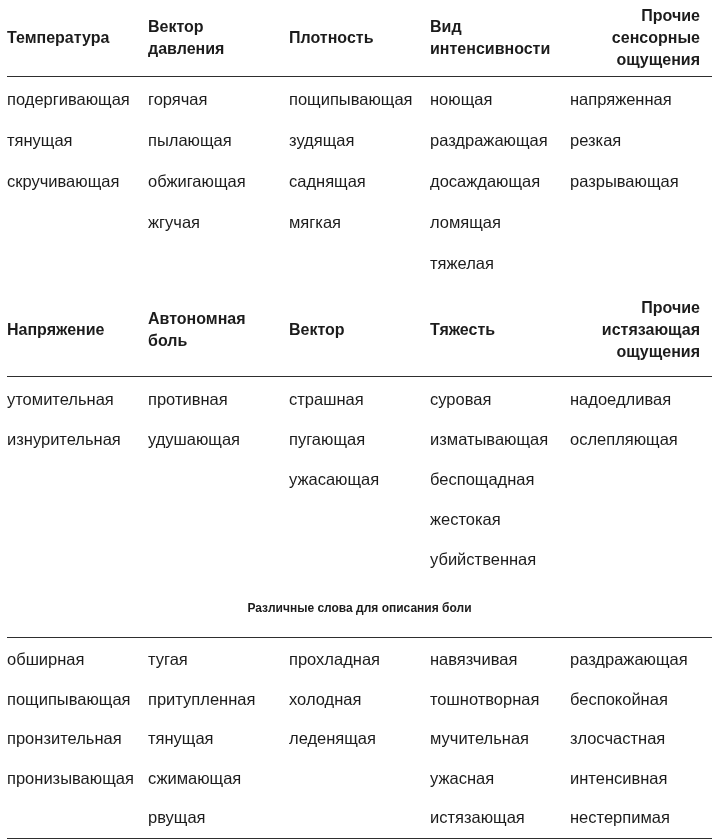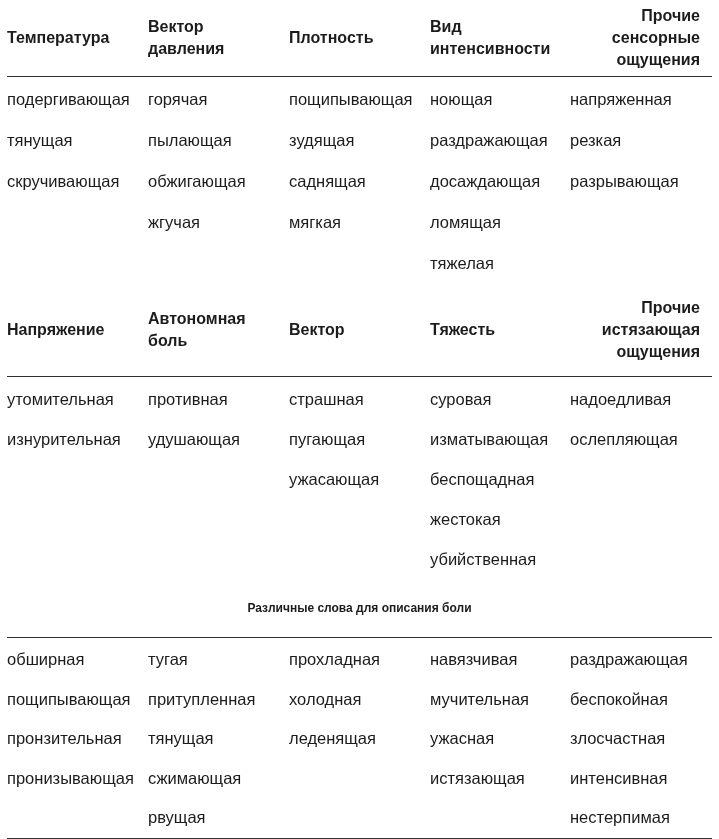--- a/index.html
+++ b/index.html
@@ -158,20 +158,21 @@
           <div class="cell">сжимающая</div>
           <div class="cell">рвущая</div>
         </div>
         <div class="col">
           <div class="cell">прохладная</div>
           <div class="cell">холодная</div>
           <div class="cell">леденящая</div>
         </div>
         <div class="col">
           <div class="cell">навязчивая</div>
+          <div class="cell">тошнотворная</div>
           <div class="cell">мучительная</div>
           <div class="cell">ужасная</div>
           <div class="cell">истязающая</div>
         </div>
         <div class="col">
           <div class="cell">раздражающая</div>
           <div class="cell">беспокойная</div>
           <div class="cell">злосчастная</div>
           <div class="cell">интенсивная</div>
           <div class="cell">нестерпимая</div>

